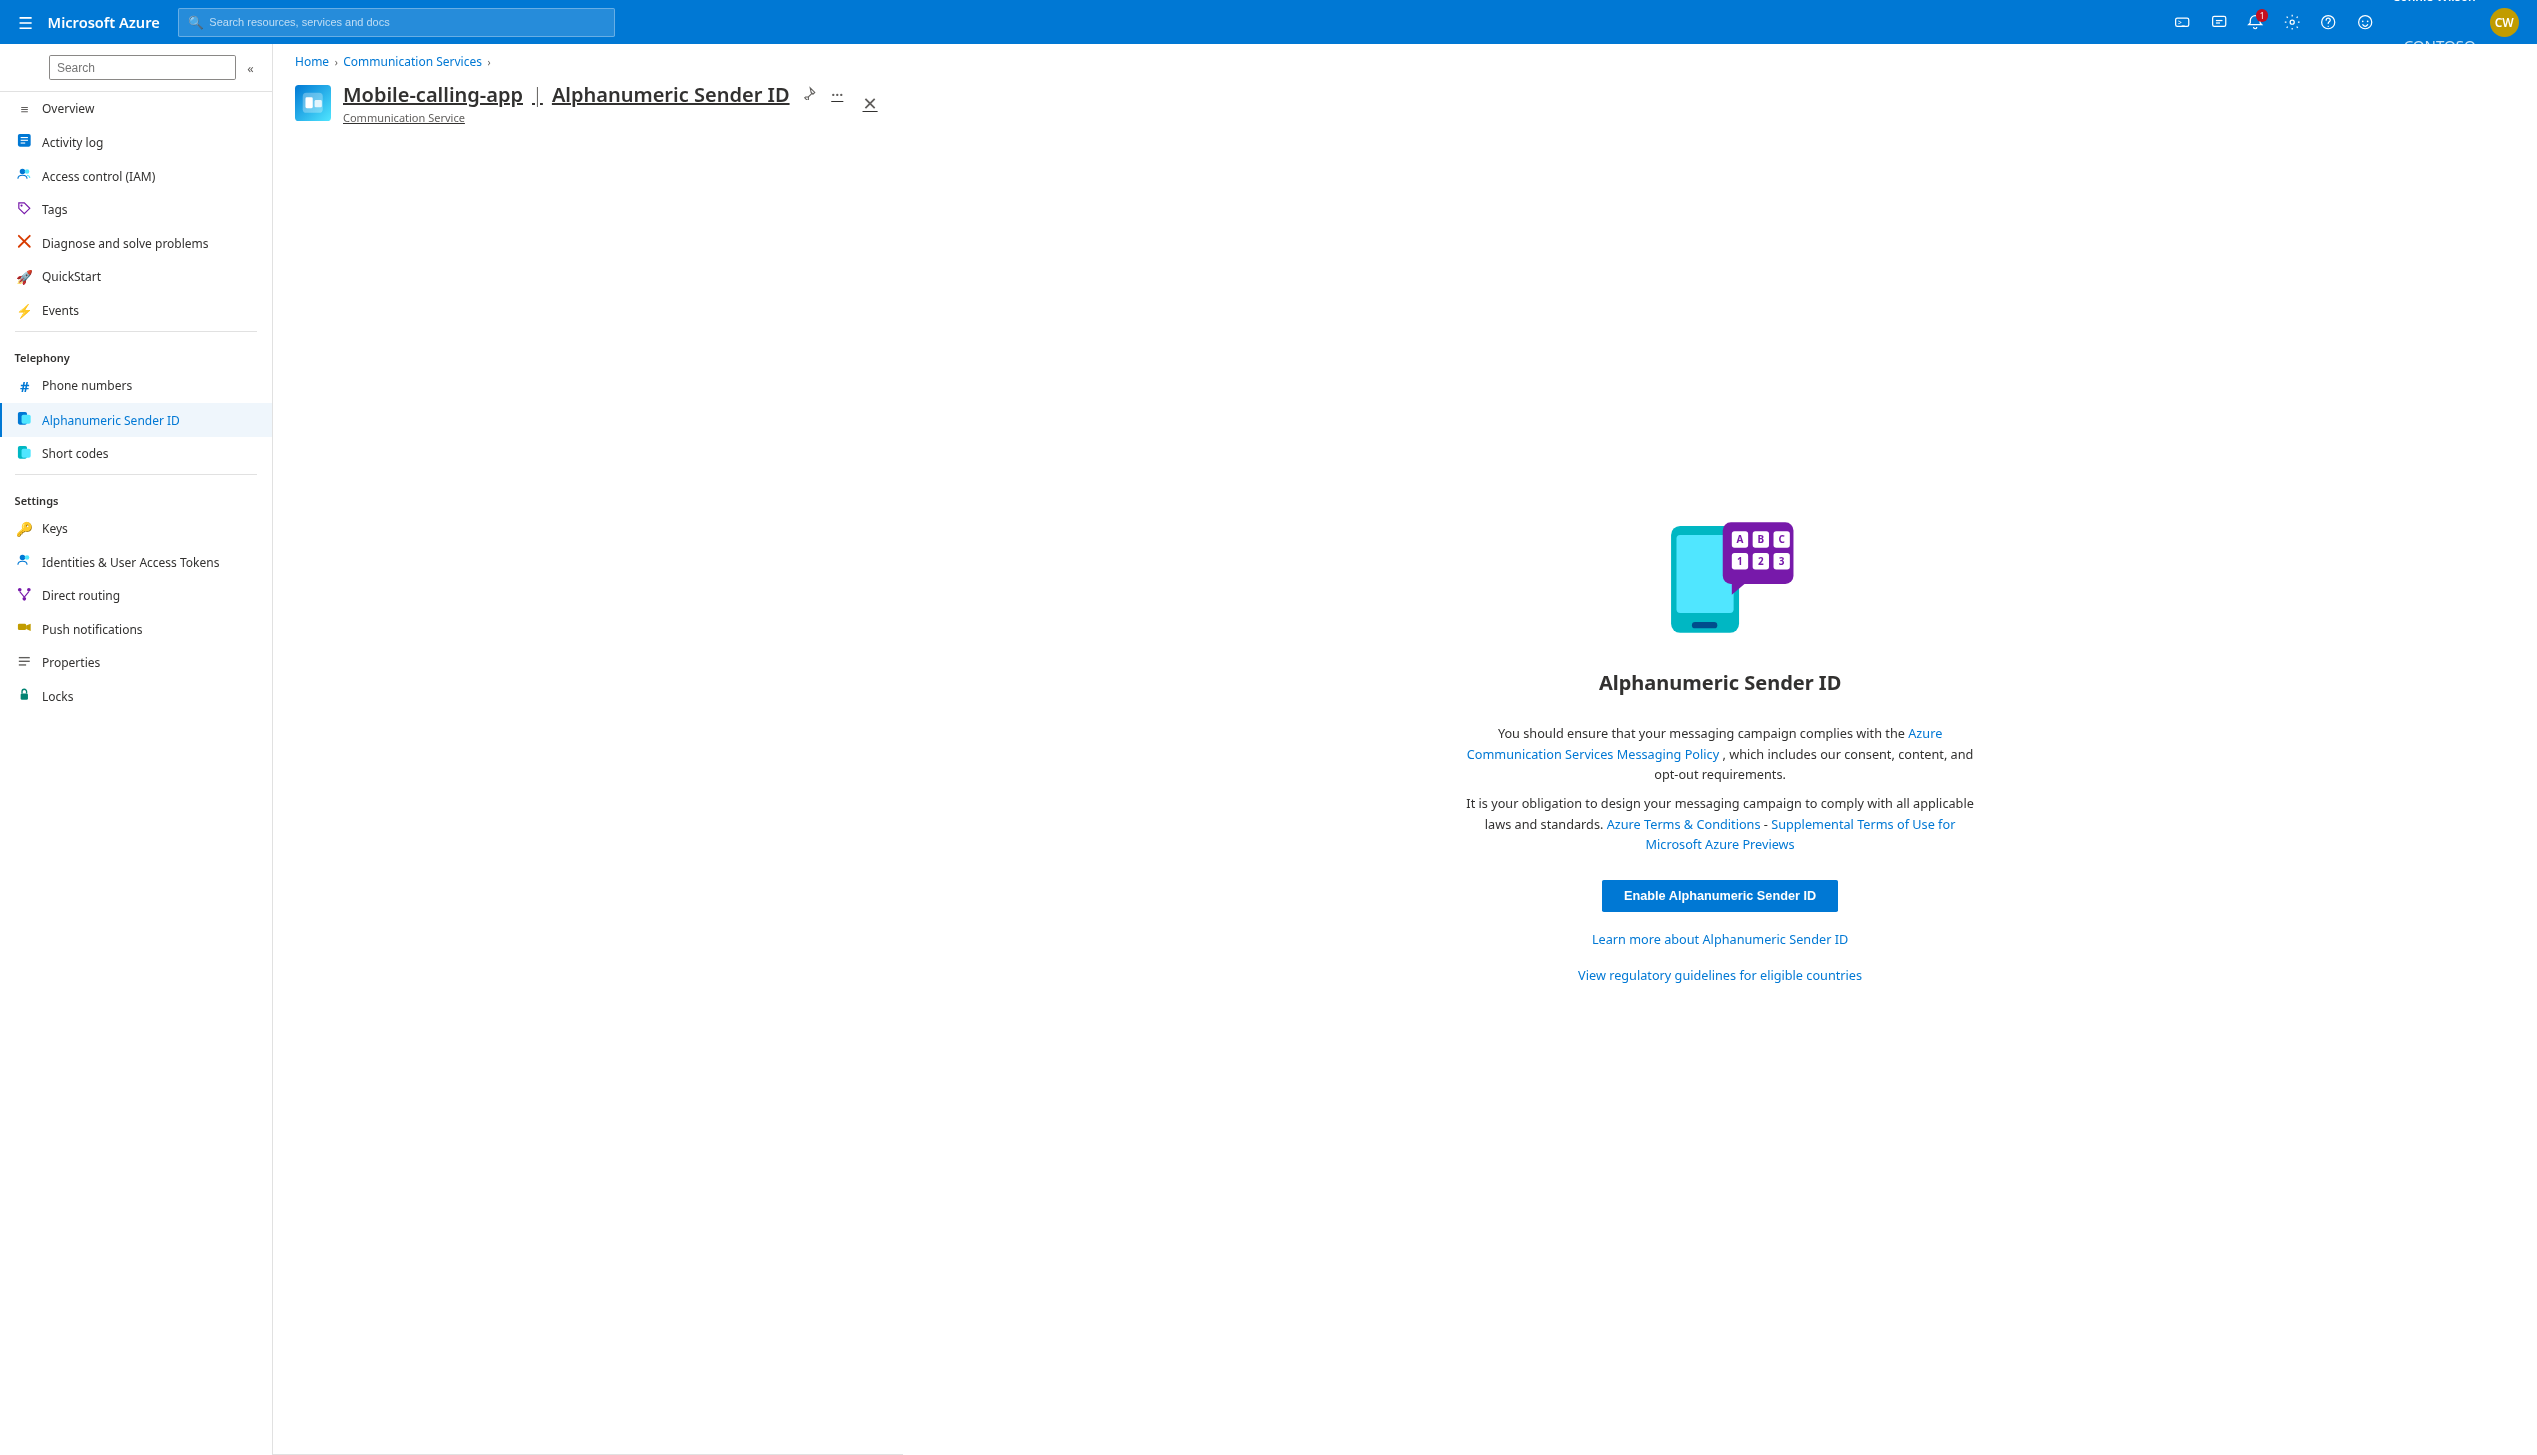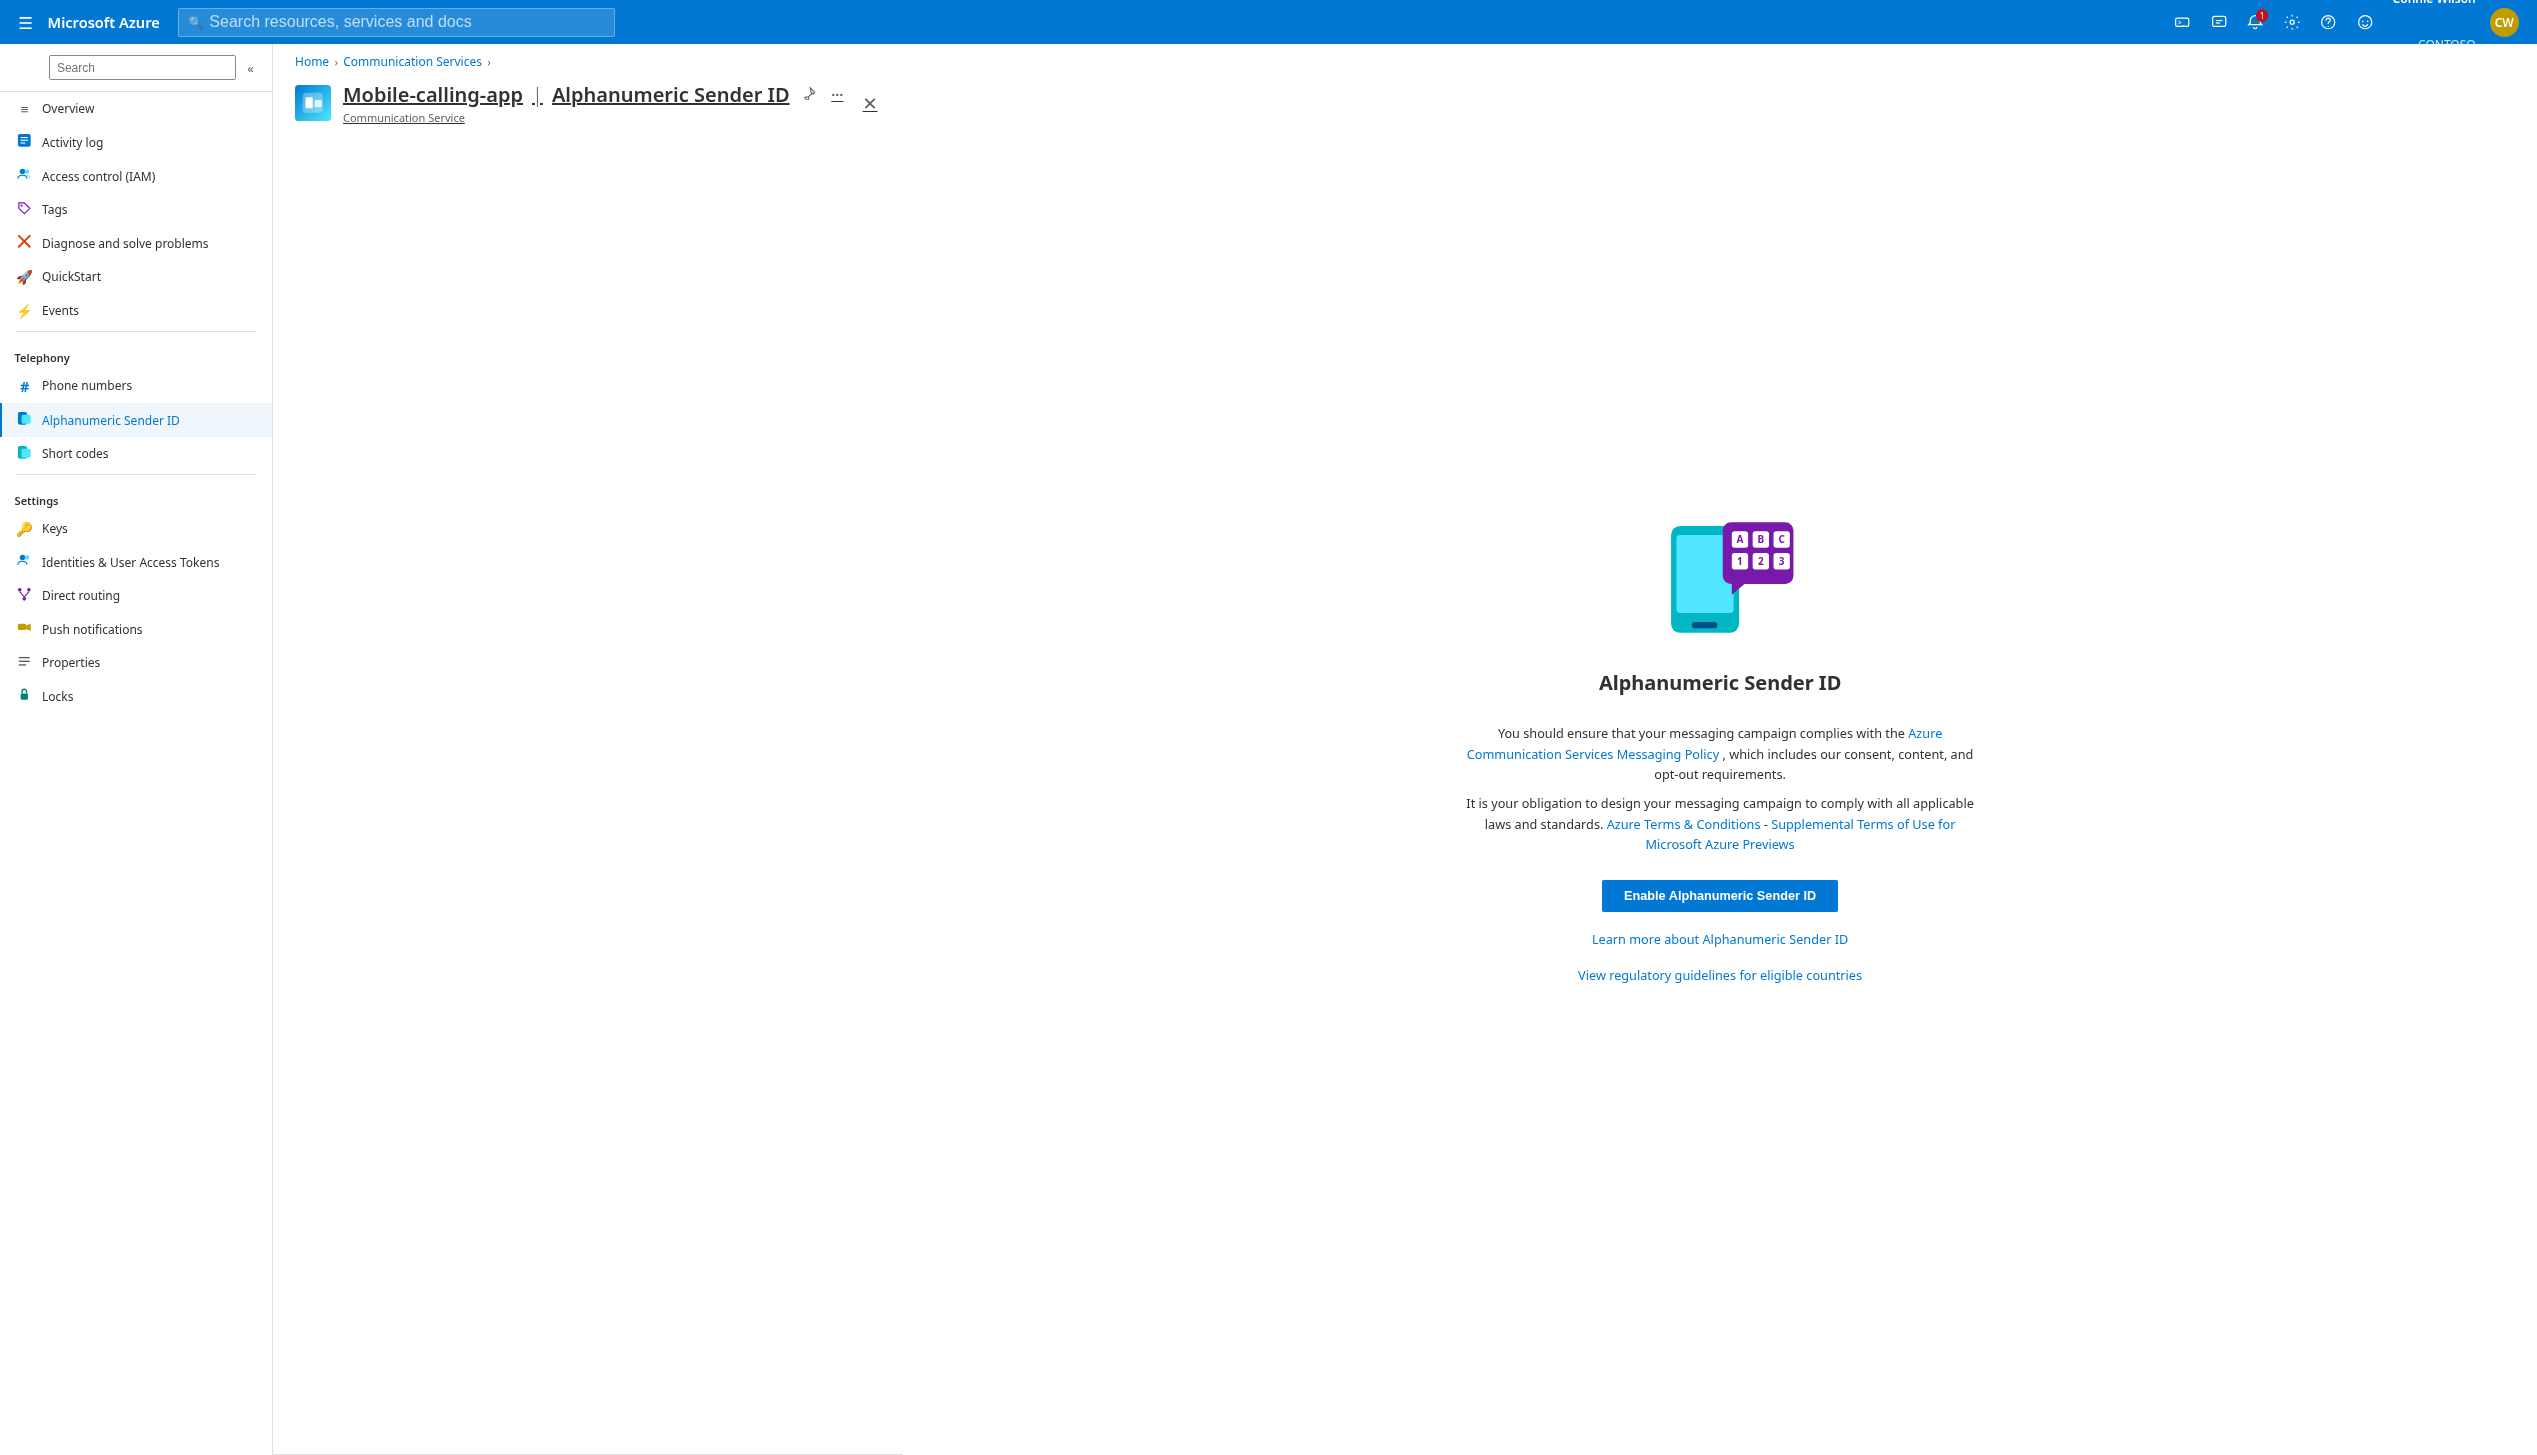--- a/index.html
+++ b/index.html
@@ -26,21 +26,21 @@
       display: flex;
       align-items: center;
       padding: 0 9px;
       height: 29px;
     }
     .top-nav .search-bar input {
       background: transparent;
       border: none;
       outline: none;
       color: #e5e5e5;
-      font-size: 16px;
+      font-size: 11px;
       flex: 1;
     }
     .top-nav .search-bar input::placeholder { color: rgba(255,255,255,0.7); }
     .top-nav .search-bar .search-icon { color: rgba(255,255,255,0.7); margin-right: 5.5px; }
     .top-nav-actions { margin-left: auto; display: flex; align-items: center; gap: 3.6px; }
     .top-nav-actions .nav-icon {
       color: white;
       width: 33px;
       height: 33px;
       display: flex;
@@ -69,21 +69,21 @@
       display: flex;
       align-items: center;
       gap: 14px;
       color: white;
       cursor: pointer;
       padding: 3.6px 7.3px;
       border-radius: 1.8px;
     }
     .user-info { text-align: right; line-height: 1.2; }
     .user-name { font-size: 12px; font-weight: 600; }
-    .user-org { font-size: 12px; opacity: 0.8; margin-top: 32px; }
+    .user-org { font-size: 15px; opacity: 0.8; margin-top: 32px; }
     .avatar {
       width: 29px;
       height: 29px;
       border-radius: 50%;
       background: #c19c00;
       display: flex;
       align-items: center;
       justify-content: center;
       font-size: 12px;
       font-weight: 600;

